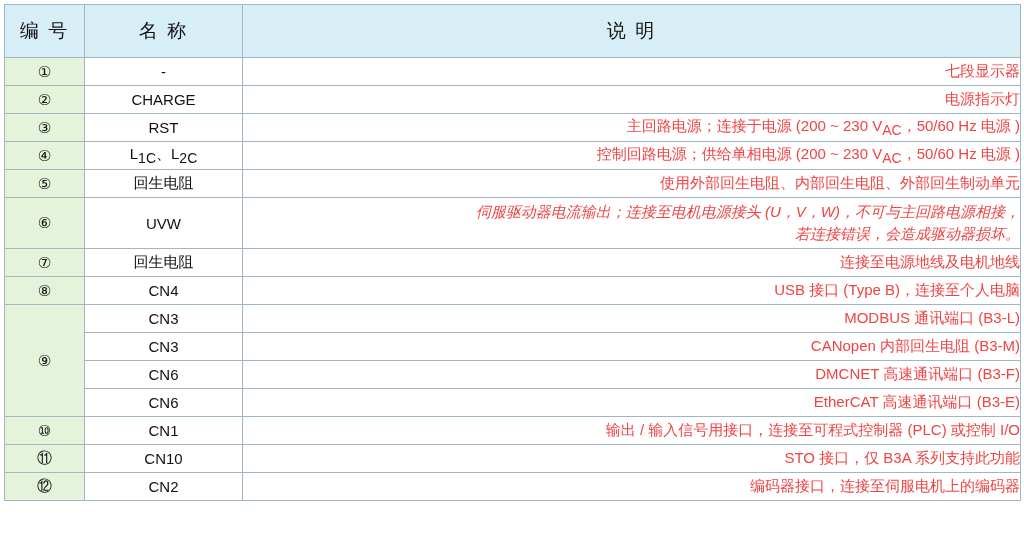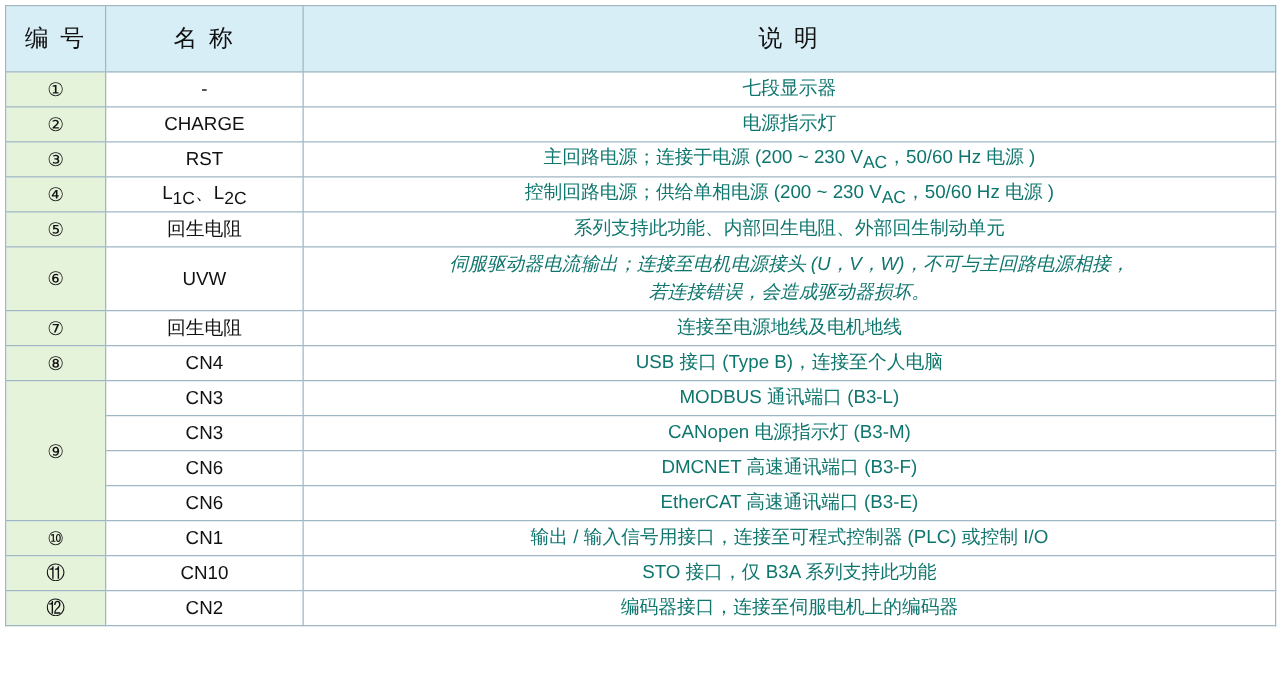--- a/index.html
+++ b/index.html
@@ -47,23 +47,23 @@
     font-size: 15px;
     color: #111;
   }
   td.cell-name {
     text-align: center;
     font-size: 15px;
     color: #111;
     padding: 3px 4px;
   }
   td.cell-desc {
-    text-align: center;
+    text-align: right;
     font-size: 15px;
-    color: #0f766e;
+    color: #ef4444;
     padding: 5px 0 5px 10px;
     line-height: 1.5;
   }
   tr.r-normal td { height: 27px; }
   tr.r-tall td { height: 50px; }
   .sub {
     font-size: 14px;
     vertical-align: sub;
   }
   .desc-multiline {
@@ -105,21 +105,21 @@
           <td class="cell-desc">主回路电源；连接于电源 (200 ~ 230 V<span class="sub">AC</span>，50/60 Hz 电源 )</td>
         </tr>
         <tr class="r-normal">
           <td class="cell-no">④</td>
           <td class="cell-name">L<span class="sub">1C</span>、L<span class="sub">2C</span></td>
           <td class="cell-desc">控制回路电源；供给单相电源 (200 ~ 230 V<span class="sub">AC</span>，50/60 Hz 电源 )</td>
         </tr>
         <tr class="r-normal">
           <td class="cell-no">⑤</td>
           <td class="cell-name">回生电阻</td>
-          <td class="cell-desc">系列支持此功能、内部回生电阻、外部回生制动单元</td>
+          <td class="cell-desc">使用外部回生电阻、内部回生电阻、外部回生制动单元</td>
         </tr>
         <tr class="r-tall">
           <td class="cell-no">⑥</td>
           <td class="cell-name">UVW</td>
           <td class="cell-desc">
             <div class="desc-multiline">
               <div>伺服驱动器电流输出；连接至电机电源接头 (U，V，W)，不可与主回路电源相接，</div>
               <div>若连接错误，会造成驱动器损坏。</div>
             </div>
           </td>
@@ -134,21 +134,21 @@
           <td class="cell-name">CN4</td>
           <td class="cell-desc">USB 接口 (Type B)，连接至个人电脑</td>
         </tr>
         <tr class="r-normal">
           <td class="cell-no" rowspan="4">⑨</td>
           <td class="cell-name">CN3</td>
           <td class="cell-desc">MODBUS 通讯端口 (B3-L)</td>
         </tr>
         <tr class="r-normal">
           <td class="cell-name">CN3</td>
-          <td class="cell-desc">CANopen 电源指示灯 (B3-M)</td>
+          <td class="cell-desc">CANopen 内部回生电阻 (B3-M)</td>
         </tr>
         <tr class="r-normal">
           <td class="cell-name">CN6</td>
           <td class="cell-desc">DMCNET 高速通讯端口 (B3-F)</td>
         </tr>
         <tr class="r-normal">
           <td class="cell-name">CN6</td>
           <td class="cell-desc">EtherCAT 高速通讯端口 (B3-E)</td>
         </tr>
         <tr class="r-normal">

